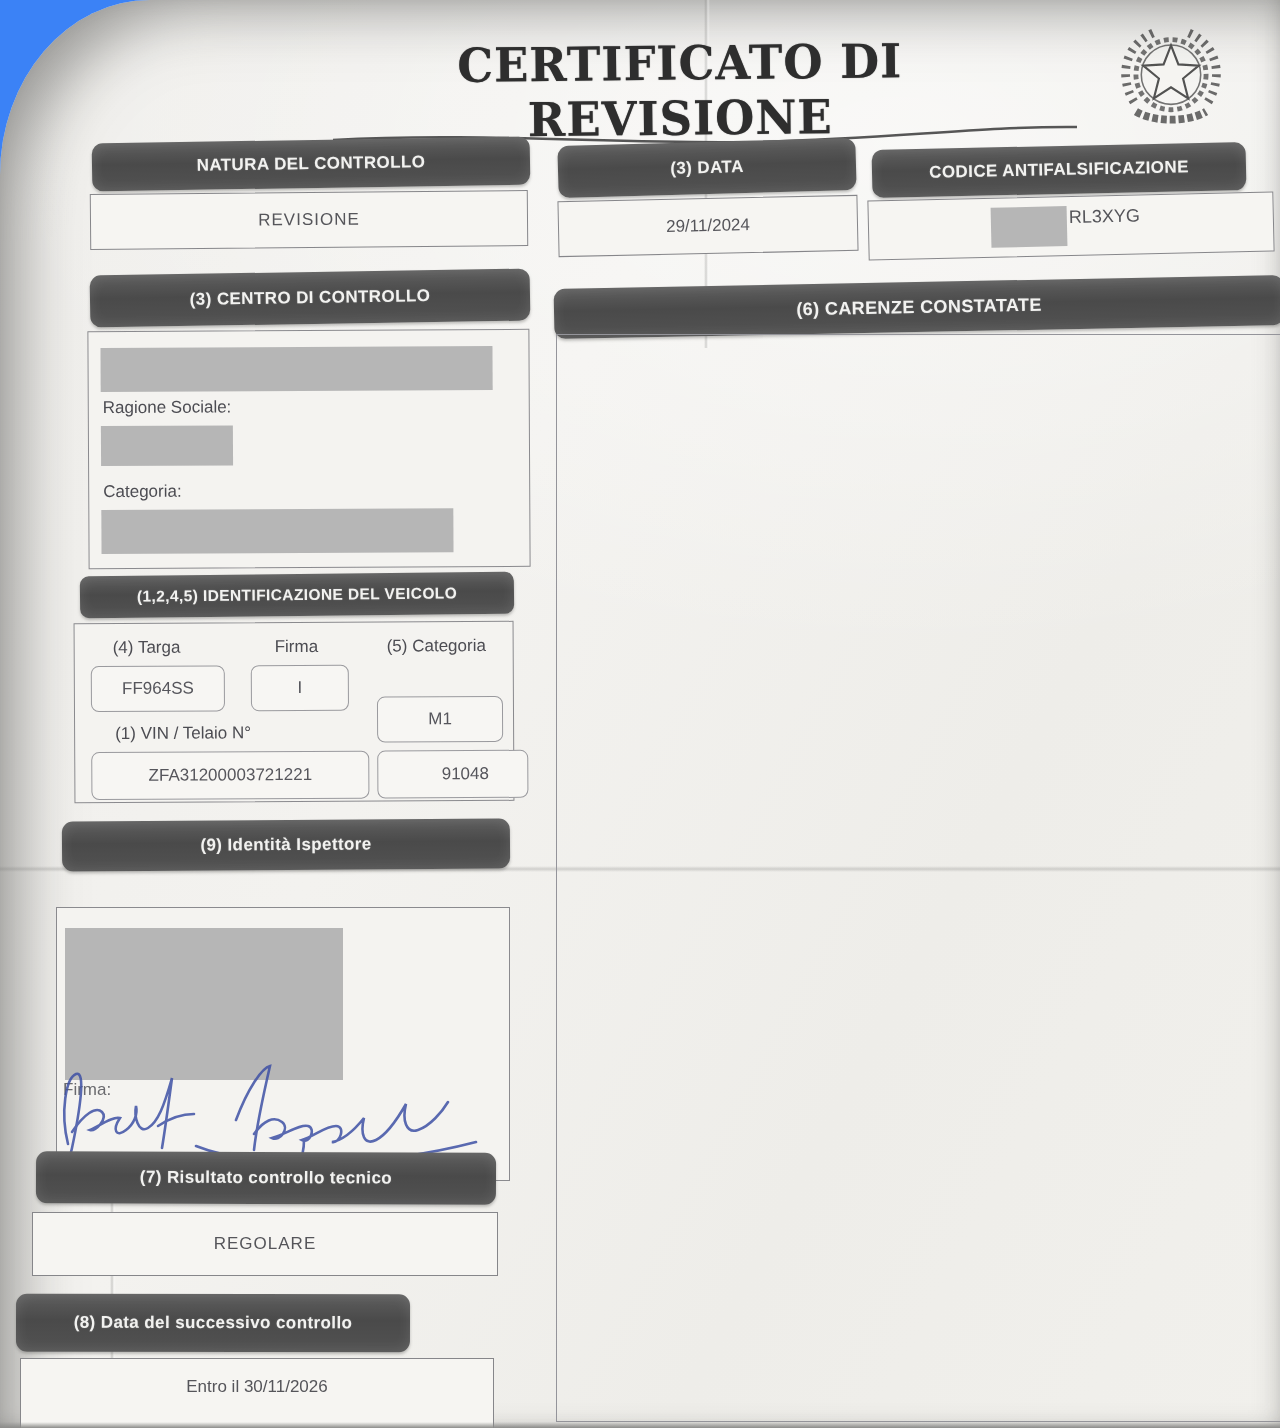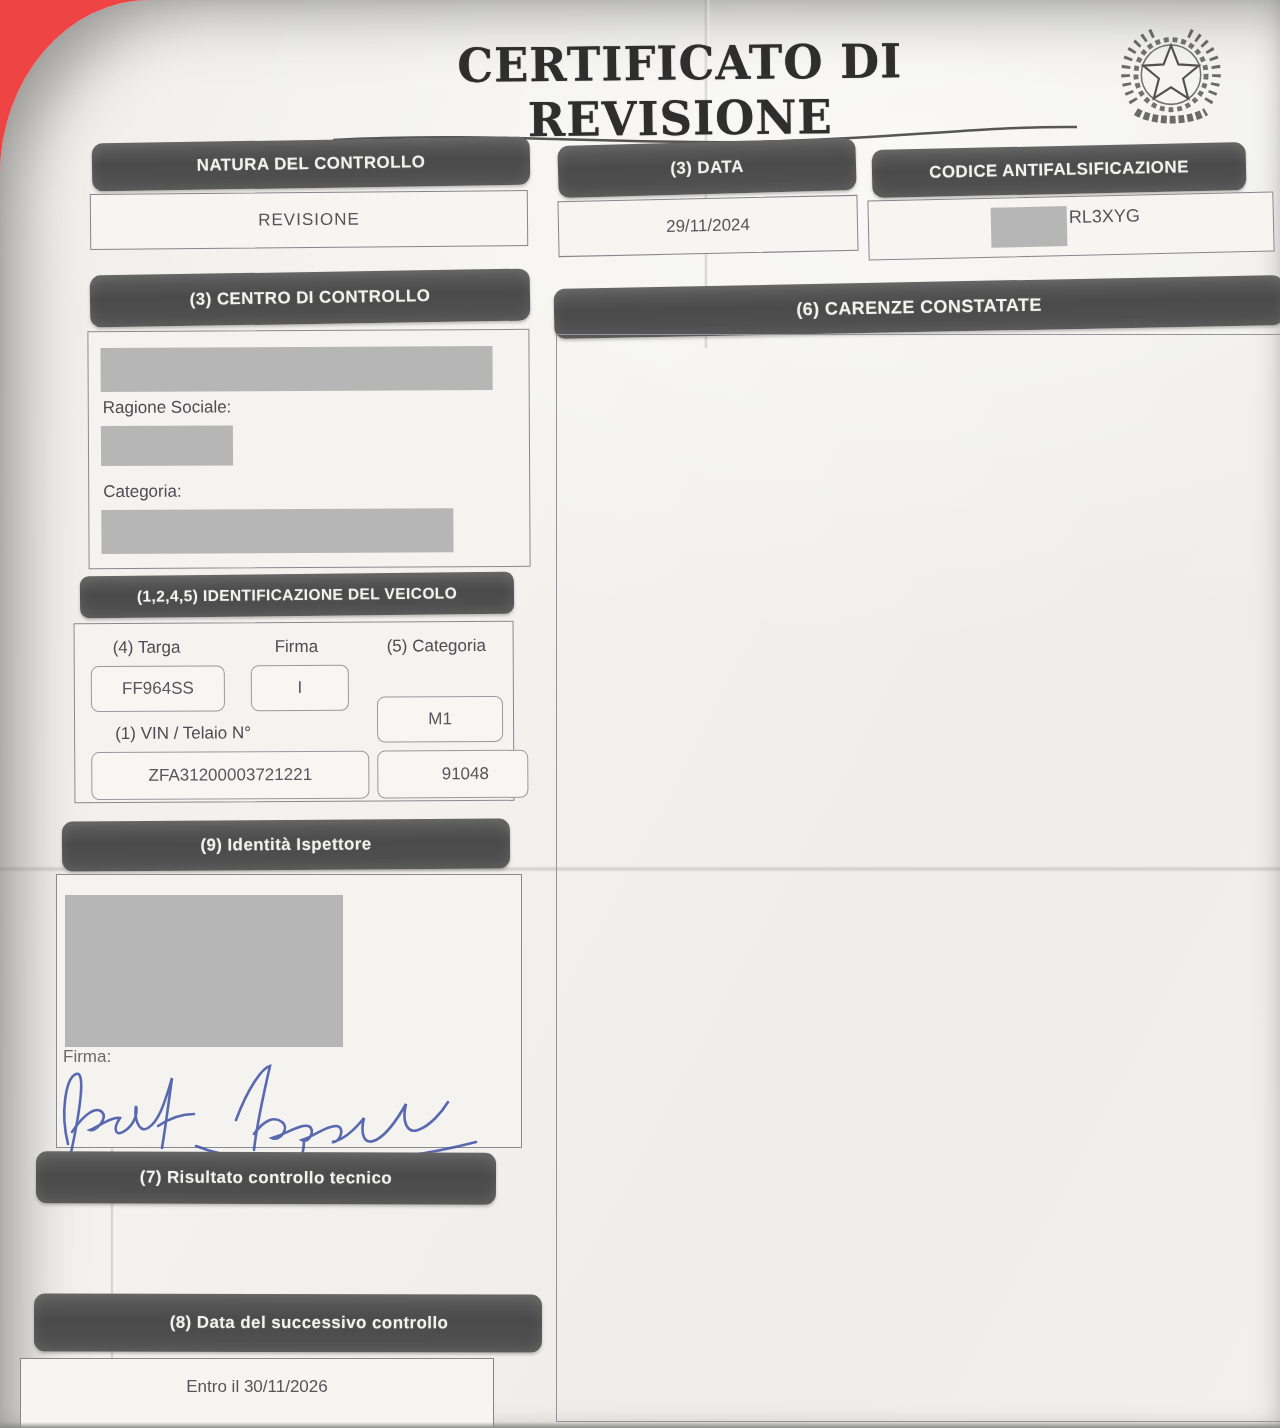--- a/index.html
+++ b/index.html
@@ -1,17 +1,17 @@
 <!DOCTYPE html>
 <html><head>
 <meta charset="utf-8">
 <style>
   html,body{margin:0;padding:0;}
   body{background:#8f8f8d;font-family:"Liberation Sans", sans-serif;}
-  .stage{position:relative;width:1280px;height:1428px;background:#ef4444;overflow:hidden;}
+  .stage{position:relative;width:1280px;height:1428px;background:#3b82f6;overflow:hidden;}
   .paper{position:absolute;inset:0;
     background:
       radial-gradient(120% 60% at 70% 10%, rgba(255,255,255,.55), rgba(255,255,255,0) 60%),
       linear-gradient(118deg,#efeeeb 0%,#f3f2ef 38%,#eeede9 70%,#f1f0ec 100%);
     border-top-left-radius:150px 175px;
     box-shadow: inset 48px 38px 60px -28px rgba(88,88,86,.55),
                 inset -14px 0 30px -18px rgba(110,110,108,.45),
                 inset 0 -10px 24px -14px rgba(110,110,108,.5);}
   .title{position:absolute;left:320px;top:38px;width:720px;text-align:center;
     font-family:"DejaVu Serif","Liberation Serif",serif;font-weight:700;font-size:45px;
@@ -103,42 +103,45 @@
       <span>ZFA31200003721221</span>
     </div>
     <div class="field" style="left:302px;top:128px;width:124px;height:46px;padding-left:25px;">
       <span>91048</span>
     </div>
   </div>
 
   <div class="bar" style="left:62px;top:820px;width:448px;height:50px;transform:rotate(-.4deg);">
     <span>(9) Identità Ispettore</span>
   </div>
-  <div class="panel" style="left:56px;top:874px;width:452px;height:272px;padding-left:12px;">
+  <div class="panel" style="left:56px;top:907px;width:452px;height:272px;">
     <div class="redact" style="left:8px;top:20px;width:278px;height:152px;"></div>
     <div class="lbl" style="left:6px;top:172px;color:#6a6a6e;">Firma:</div>
   </div>
 
   <svg class="sig" width="470" height="140" viewBox="0 0 470 140">
     <g fill="none" stroke="#3f51a5" stroke-width="2.6" stroke-linecap="round" opacity=".85">
       <path d="M22,96 C14,64 20,30 30,26 C40,22 34,62 26,100 C24,110 20,120 16,126"></path>
       <path d="M26,84 C38,66 50,58 56,64 C62,70 50,84 44,82 C54,78 66,68 74,70 C66,82 70,90 80,82 C88,76 92,66 90,58 C88,68 92,86 102,80 C112,74 118,58 126,30 C122,60 118,88 116,100"></path>
       <path d="M112,78 C124,70 136,66 148,66"></path>
       <path d="M190,72 C202,40 216,20 224,18 C218,44 210,84 208,102"></path>
       <path d="M208,86 C218,72 228,68 236,74 C244,80 234,94 226,90 C240,86 254,76 262,78 C270,80 264,96 256,92 C268,88 280,78 290,78 C300,78 294,96 286,94 C298,92 310,80 318,70 C314,86 318,98 330,92 C342,86 352,70 360,56 C356,72 360,86 372,82 C384,78 396,64 402,54"></path>
       <path d="M258,92 C258,110 250,124 242,124"></path>
       <path d="M150,98 C210,122 330,120 430,94"></path>
     </g>
   </svg>
 
   <div class="bar" style="left:36px;top:1152px;width:460px;height:52px;transform:rotate(.2deg);">
     <span>(7) Risultato controllo tecnico</span>
   </div>
+  <div class="vbox" style="left:32px;top:1212px;width:464px;height:62px;letter-spacing:1px;">
+    <span>REGOLARE</span>
+  </div>
 
-  <div class="bar" style="left:34px;top:1294px;width:466px;height:58px;transform:rotate(.1deg);padding-left:42px;">
+  <div class="bar" style="left:16px;top:1294px;width:394px;height:58px;transform:rotate(.1deg);">
     <span>(8) Data del successivo controllo</span>
   </div>
   <div class="vbox" style="left:20px;top:1358px;width:472px;height:70px;align-items:flex-start;">
     <span style="margin-top:18px;">Entro il 30/11/2026</span>
   </div>
 
   <div class="bar" style="left:558px;top:142px;width:298px;height:52px;transform:rotate(-1.6deg);">
     <span>(3) DATA</span>
   </div>
   <div class="vbox" style="left:558px;top:198px;width:298px;height:54px;transform:rotate(-1.2deg);">

